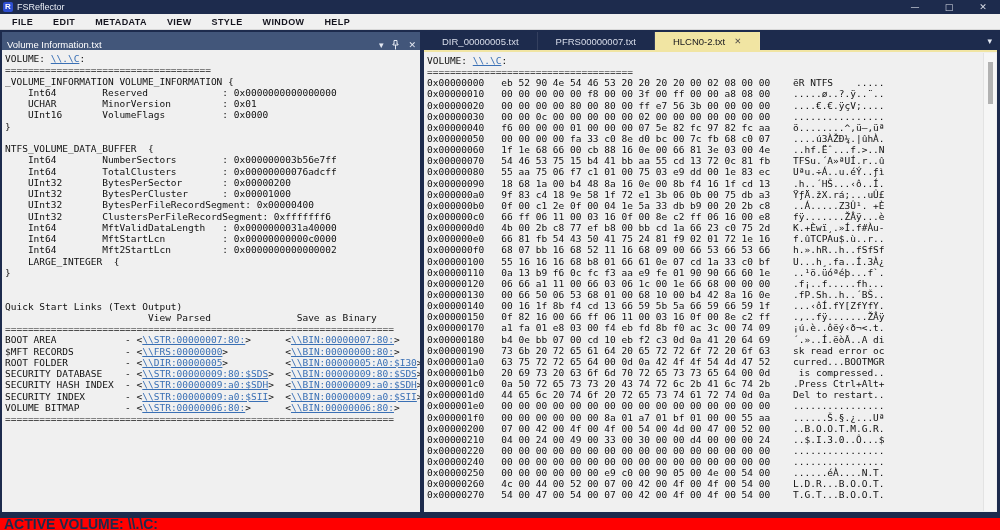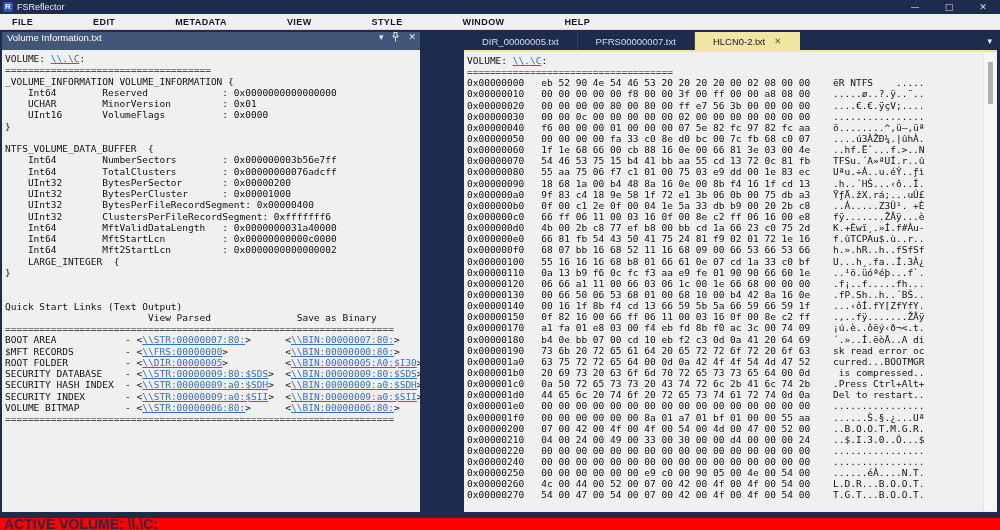--- a/index.html
+++ b/index.html
@@ -20,39 +20,39 @@
     display:flex; align-items:center; justify-content:center; line-height:1;
   }
   .win-controls { margin-left:auto; display:flex; align-items:center; }
   .win-btn {
     width:34px; text-align:center; font-size:9px; color:#d8dce6;
     font-family:"DejaVu Sans", sans-serif;
   }
   
   .menubar {
     height:16px; background:#f0f0f0; display:flex; align-items:center;
-    padding-left:2px; border-bottom:1px solid #d8d8d8;gap:40px;
+    padding-left:2px; border-bottom:1px solid #d8d8d8;
   }
   .menu-item {
     padding:0 10px; font-size:9px; font-weight:700; color:#14141e;
     letter-spacing:.4px; line-height:16px;
   }
   
   .main {
     position:absolute; top:30px; bottom:12px; left:0; right:0;
     background: var(--frame, #1d2b4d);
     display:flex; padding:2px 3px 6px 2px; gap:4px;
   }
   .panel { display:flex; flex-direction:column; overflow:hidden; }
   .panel.left  { width:418px; flex:none; }
-  .panel.right { flex:1;margin-left:40px; }
+  .panel.right { flex:1; }
   
   .panel-header {
     height:18px; background:#42567a; color:#fff; font-size:9.5px;
-    display:flex; align-items:flex-start; padding:0 4px 0 5px; flex:none;
+    display:flex; align-items:flex-end; padding:0 4px 0 5px; flex:none;
   }
   .ph-icons { margin-left:auto; display:flex; align-items:center; gap:9px; }
   .ph-icon { color:#e4e9f2; font-size:9px; font-family:"DejaVu Sans", sans-serif; line-height:1; }
   .ph-icon svg { display:block; }
   
   .tabbar {
     height:20px; flex:none; display:flex; align-items:stretch;
     border-bottom:2px solid var(--activetab, #f1e5a3);
   }
   .tab {

